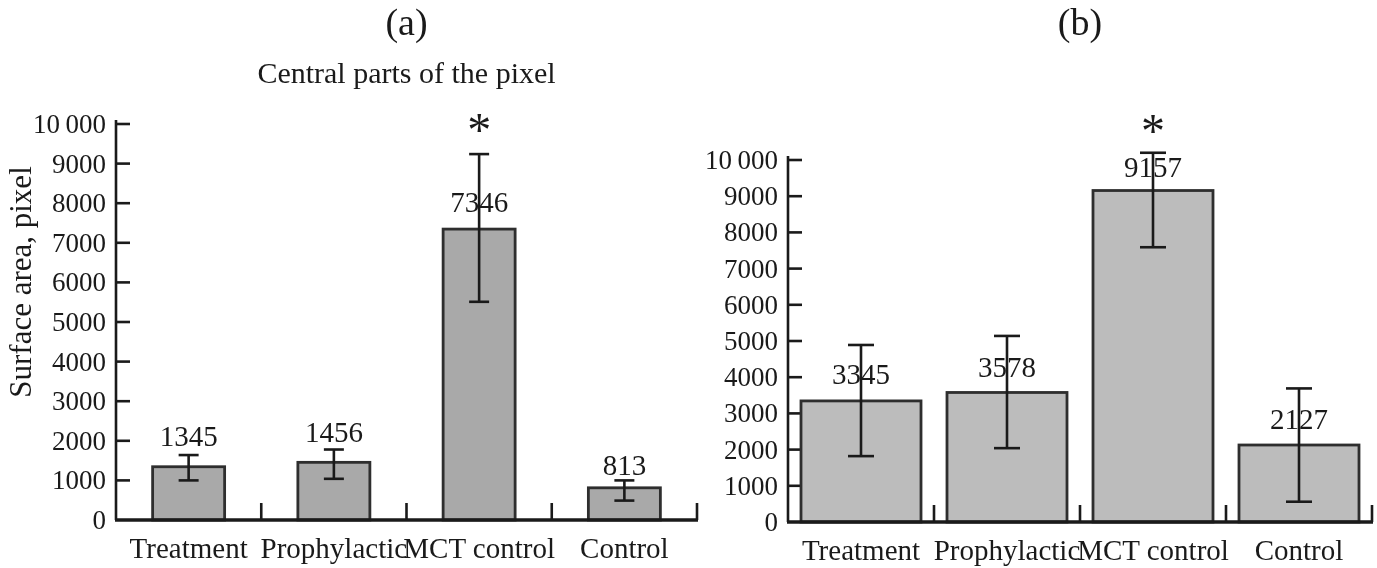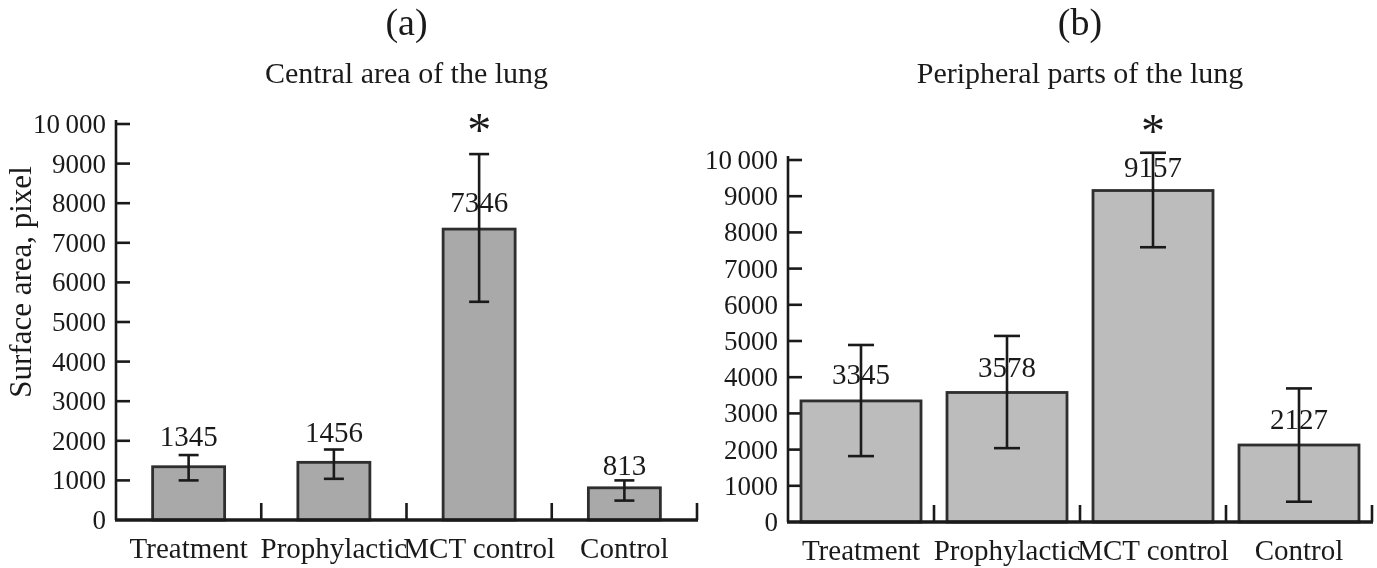--- a/index.html
+++ b/index.html
@@ -17,21 +17,21 @@
   svg{overflow:visible;display:block;}
   svg text{font-family:"Liberation Serif","DejaVu Serif",serif;fill:#1a1a1a;}
 </style>
 </head>
 <body>
 
 <div class="figure">
 
   <section class="panel" id="panel-0" style="left:0;width:700px;">
     <div class="panel-label" style="left:116px;width:581px;">(a)</div>
-    <div class="panel-title" style="left:116px;width:581px;">Central area of the lung</div>
+    <div class="panel-title" style="left:116px;width:581px;">Central parts of the pixel</div>
     <div class="y-axis-title">
       <span>Surface area, pixel</span>
     </div>
     <div class="chart-host" id="chart-0">
         <svg width="700" height="468" viewBox="0 0 700 468">
           <line x1="116" y1="420" x2="116" y2="19.999999999999943" stroke="#1a1a1a" stroke-width="2.6"></line>
           <text x="106" y="420" text-anchor="end" dominant-baseline="central" font-size="27">0</text>
           <line x1="116" y1="380.4" x2="130" y2="380.4" stroke="#1a1a1a" stroke-width="2.6"></line>
           <text x="106" y="380.4" text-anchor="end" dominant-baseline="central" font-size="27">1000</text>
           <line x1="116" y1="340.8" x2="130" y2="340.8" stroke="#1a1a1a" stroke-width="2.6"></line>
@@ -89,21 +89,20 @@
           <text x="479.125" y="45.93999999999994" text-anchor="middle" font-size="48">*</text>
           <text x="479.125" y="458" text-anchor="middle" font-size="29">MCT control</text>
           <text x="624.375" y="364.956" text-anchor="middle" dominant-baseline="central" font-size="29">813</text>
           <text x="624.375" y="458" text-anchor="middle" font-size="29">Control</text>
         </svg>
       </div>
   </section>
 
   <section class="panel" id="panel-1" style="left:690px;width:687px;">
     <div class="panel-label" style="left:98px;width:584px;">(b)</div>
-    <div class="panel-title" style="left:98px;width:584px;">Peripheral parts of the lung</div>
     <div class="chart-host" id="chart-1">
         <svg width="687" height="468" viewBox="0 0 687 468">
           <line x1="98" y1="422" x2="98" y2="55.99999999999994" stroke="#1a1a1a" stroke-width="2.6"></line>
           <text x="88" y="422" text-anchor="end" dominant-baseline="central" font-size="27">0</text>
           <line x1="98" y1="385.8" x2="112" y2="385.8" stroke="#1a1a1a" stroke-width="2.6"></line>
           <text x="88" y="385.8" text-anchor="end" dominant-baseline="central" font-size="27">1000</text>
           <line x1="98" y1="349.6" x2="112" y2="349.6" stroke="#1a1a1a" stroke-width="2.6"></line>
           <text x="88" y="349.6" text-anchor="end" dominant-baseline="central" font-size="27">2000</text>
           <line x1="98" y1="313.4" x2="112" y2="313.4" stroke="#1a1a1a" stroke-width="2.6"></line>
           <text x="88" y="313.4" text-anchor="end" dominant-baseline="central" font-size="27">3000</text>

